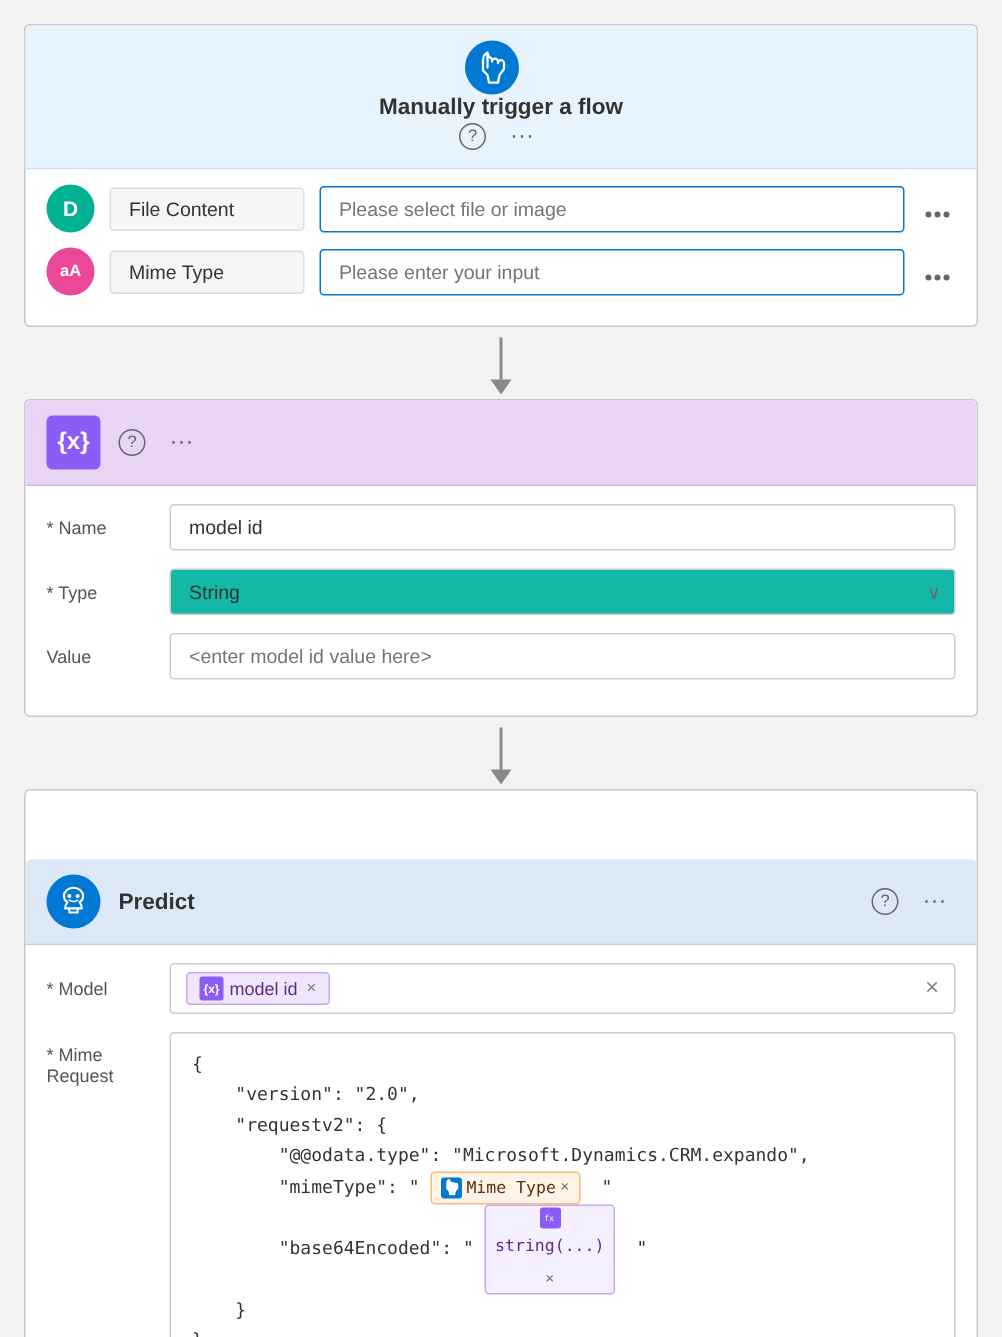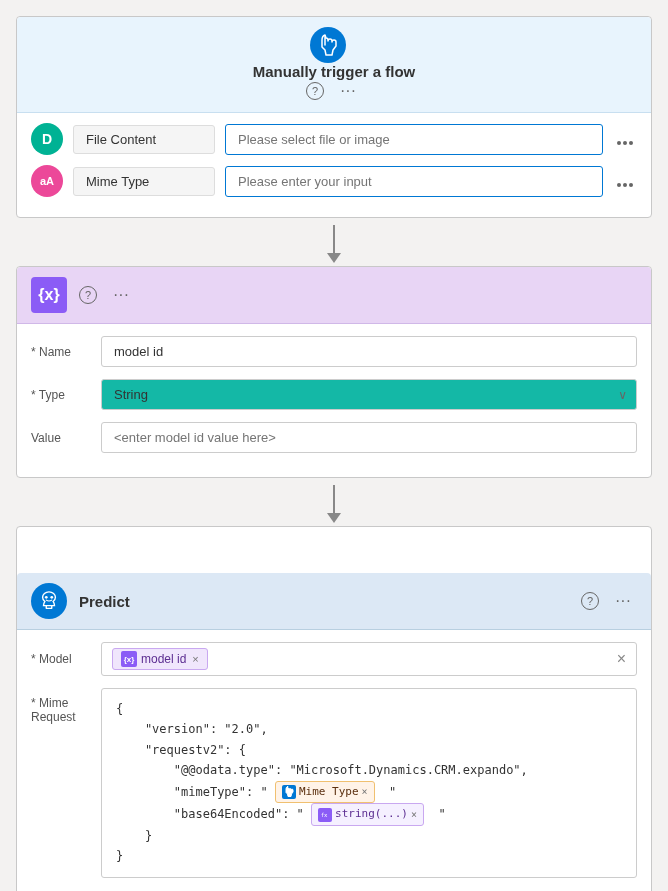--- a/index.html
+++ b/index.html
@@ -87,21 +87,21 @@
       font-size: 14px;
       font-weight: bold;
       color: white;
     }
 
     .field-label {
       background: #f5f5f5;
       border: 1px solid #ddd;
       border-radius: 3px;
       padding: 6px 12px;
-      width: 142px;
+      width: 130px;
       font-size: 13px;
       color: #333;
     }
 
     .field-input {
       flex: 1;
       border: 1px solid #0078d4;
       border-radius: 3px;
       padding: 7px 12px;
       font-size: 13px;
@@ -186,21 +186,21 @@
     }
 
     .init-body {
       padding: 12px 14px;
     }
 
     .form-row {
       display: flex;
       align-items: center;
       margin-bottom: 12px;
-      gap: 10px;
+      gap: 22px;
     }
 
     .form-label {
       font-size: 12px;
       color: #555;
       width: 60px;
       flex-shrink: 0;
     }
 
     .form-input {
@@ -365,20 +365,21 @@
       display: inline-flex;
       align-items: center;
       background: #f5f0ff;
       border: 1px solid #c9a8f0;
       border-radius: 3px;
       padding: 1px 6px;
       font-size: 11px;
       color: #5c2d91;
       gap: 3px;
       vertical-align: middle;
+      flex-direction: column;
     }
 
     .func-tag-icon {
       width: 14px;
       height: 14px;
       background: #8b5cf6;
       border-radius: 2px;
       display: inline-flex;
       align-items: center;
       justify-content: center;

